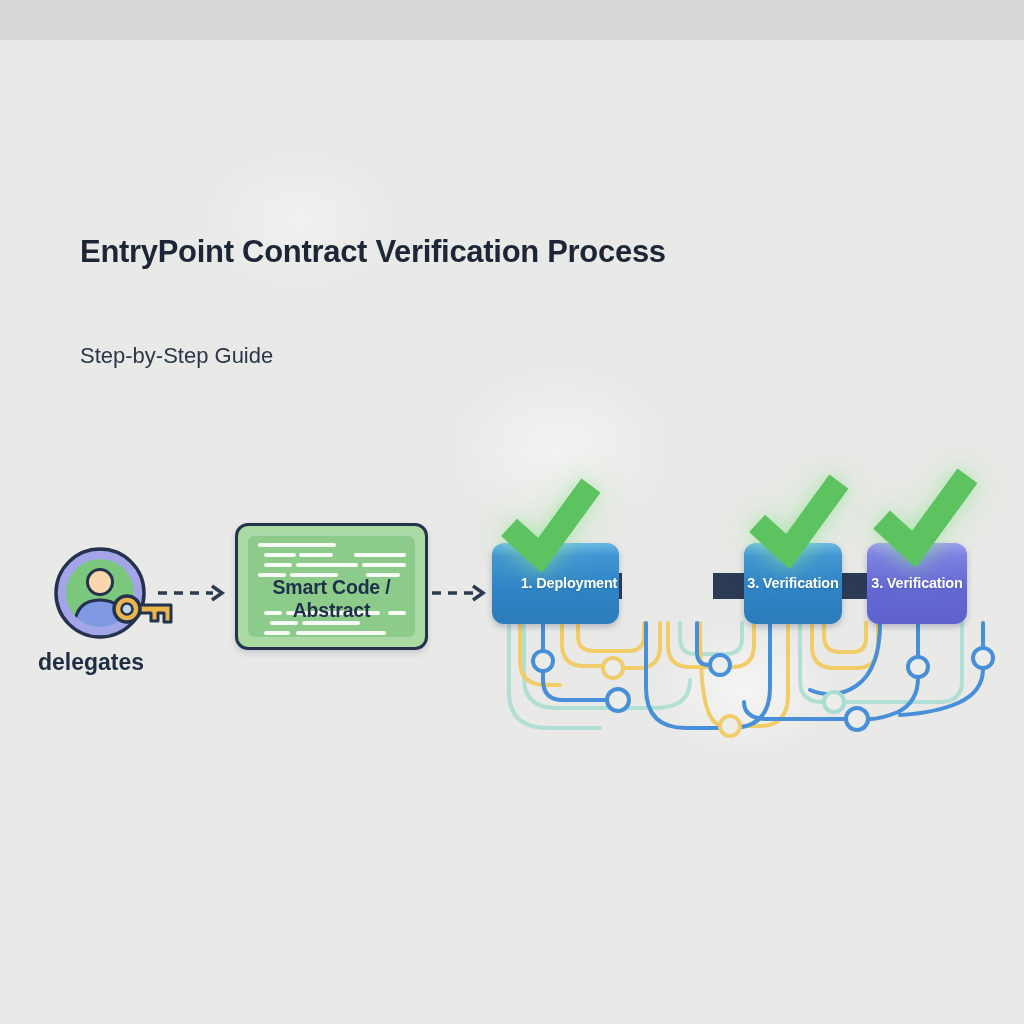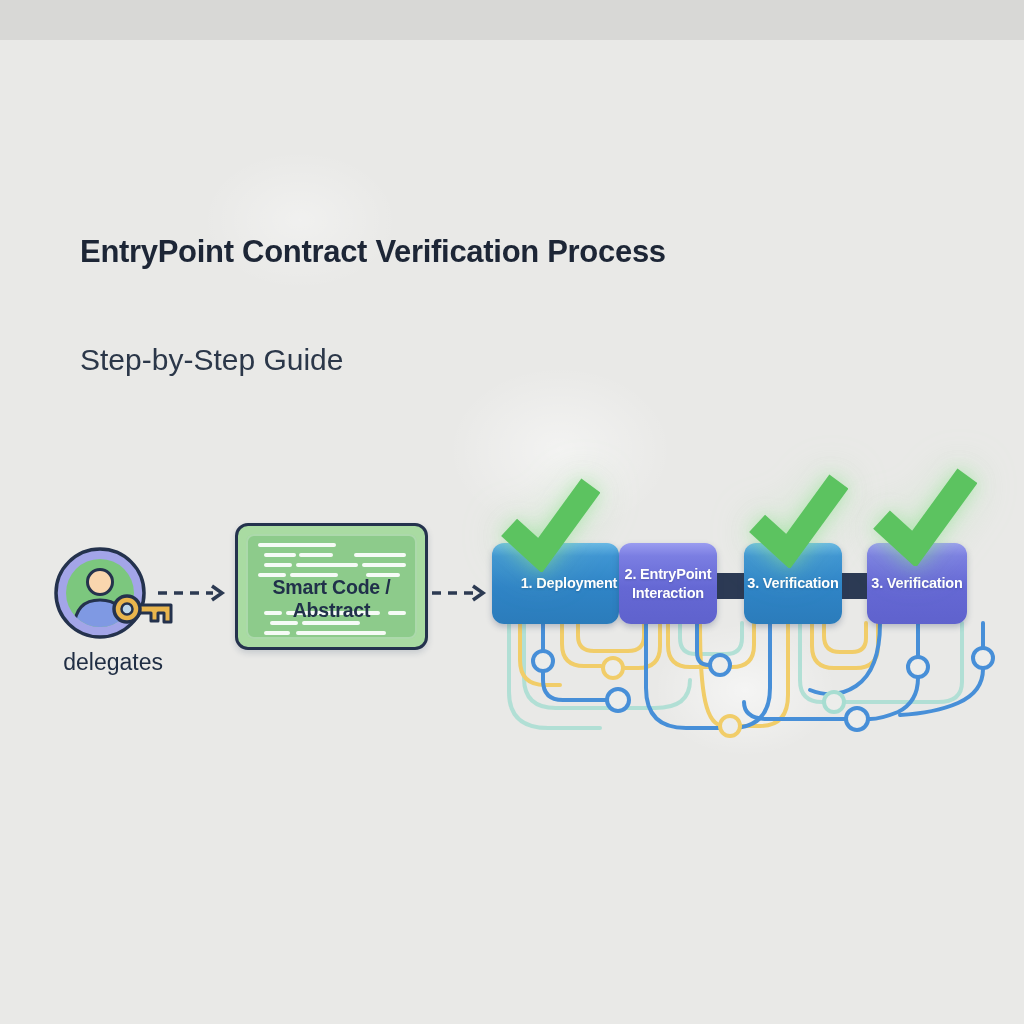--- a/index.html
+++ b/index.html
@@ -12,25 +12,25 @@
       radial-gradient(140px 100px at 300px 180px, rgba(255,255,255,.35), rgba(255,255,255,0) 70%),
       var(--background,#e9e9e7);
     margin-top: 40px;
   }
   .abs{position:absolute;}
   .page-title{
     left:80px;top:194px;font-size:31px;font-weight:700;color:var(--heading,#1d2636);
     letter-spacing:-.3px;
   }
   .page-subtitle{
-    left:80px;top:303px;font-size:30px;font-weight:500;color:#2b3749;
+    left:80px;top:303px;font-size:22px;font-weight:500;color:#2b3749;
   }
   .delegates-label{
-    left:38px;top:609px;width:125px;text-align:right;
-    font-size:23px;font-weight:400;color:#202e44;
+    left:38px;top:609px;width:125px;text-align:left;
+    font-size:23px;font-weight:700;color:#202e44;
   }
   .contract-box{
     left:235px;top:483px;width:193px;height:127px;box-sizing:border-box;
     background:var(--contract-green,#a9dba2);
     border:3.5px solid var(--outline-navy,#24324d);border-radius:13px;
     box-shadow:0 3px 6px rgba(40,60,90,.18);
   }
   .contract-inner{
     position:absolute;inset:8px;border-radius:8px;
     background:var(--contract-green-inner,#8dcb8b);
@@ -126,26 +126,20 @@
 
   <div class="abs step-connector" style="left:588px;width:34px;"></div>
   <div class="abs step-connector" style="left:713px;width:34px;"></div>
   <div class="abs step-connector" style="left:838px;width:32px;"></div>
 
   <div class="abs step-box step-blue" style="left:492px;width:100px;padding-left:27px;">
     <div class="step-label">
         <span>1. Deployment</span>
       </div>
   </div>
-  <div class="abs step-box step-purple" style="left:619px;width:98px;">
-    <div class="step-label">
-      <span>2. EntryPoint</span>
-      <span>Interaction</span>
-    </div>
-  </div>
   <div class="abs step-box step-blue" style="left:744px;width:98px;">
     <div class="step-label">
         <span>3. Verification</span>
       </div>
   </div>
   <div class="abs step-box step-purple" style="left:867px;width:100px;">
     <div class="step-label">
         <span>3. Verification</span>
       </div>
   </div>

